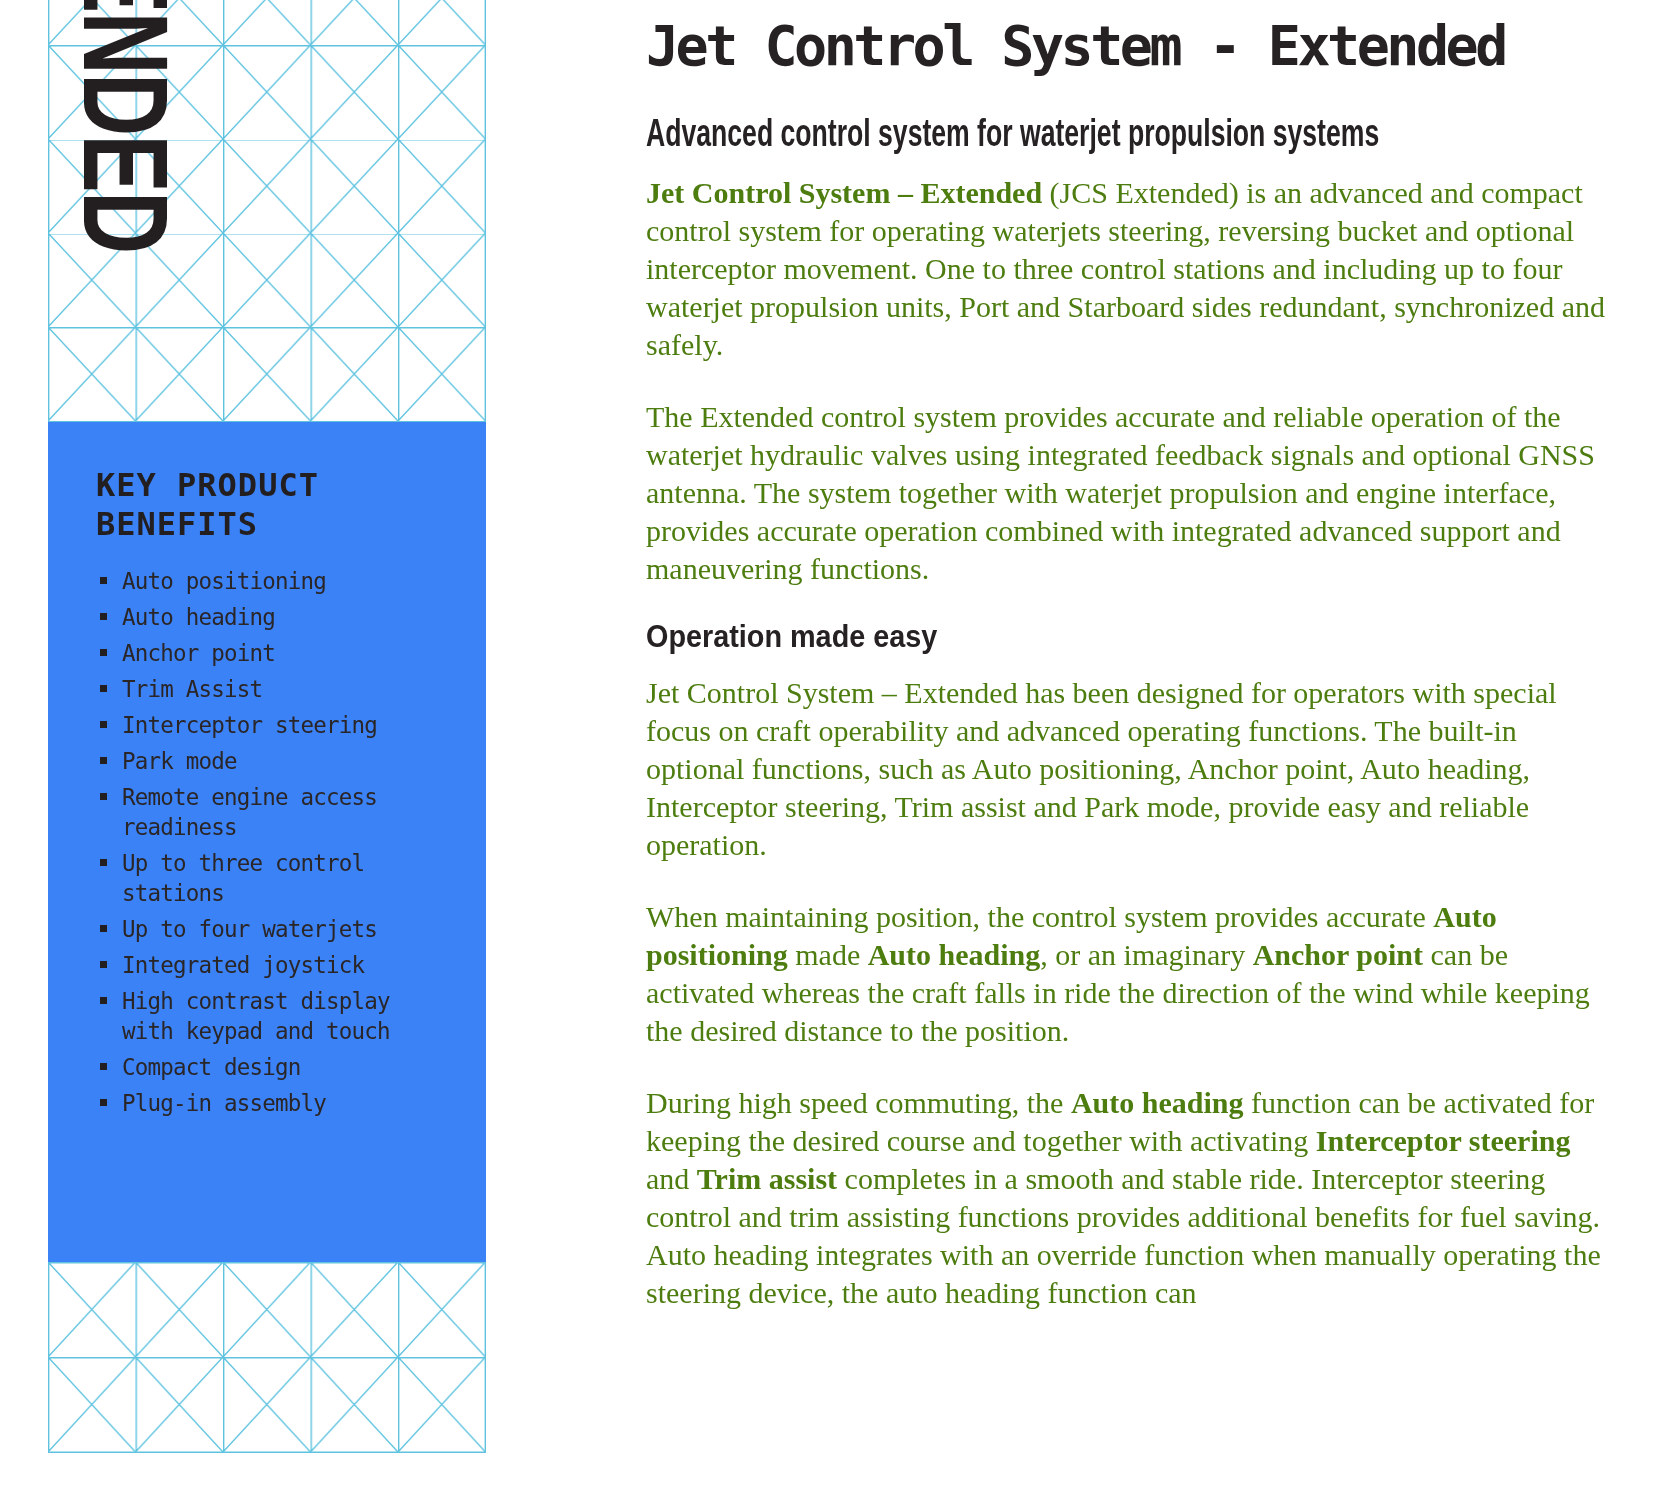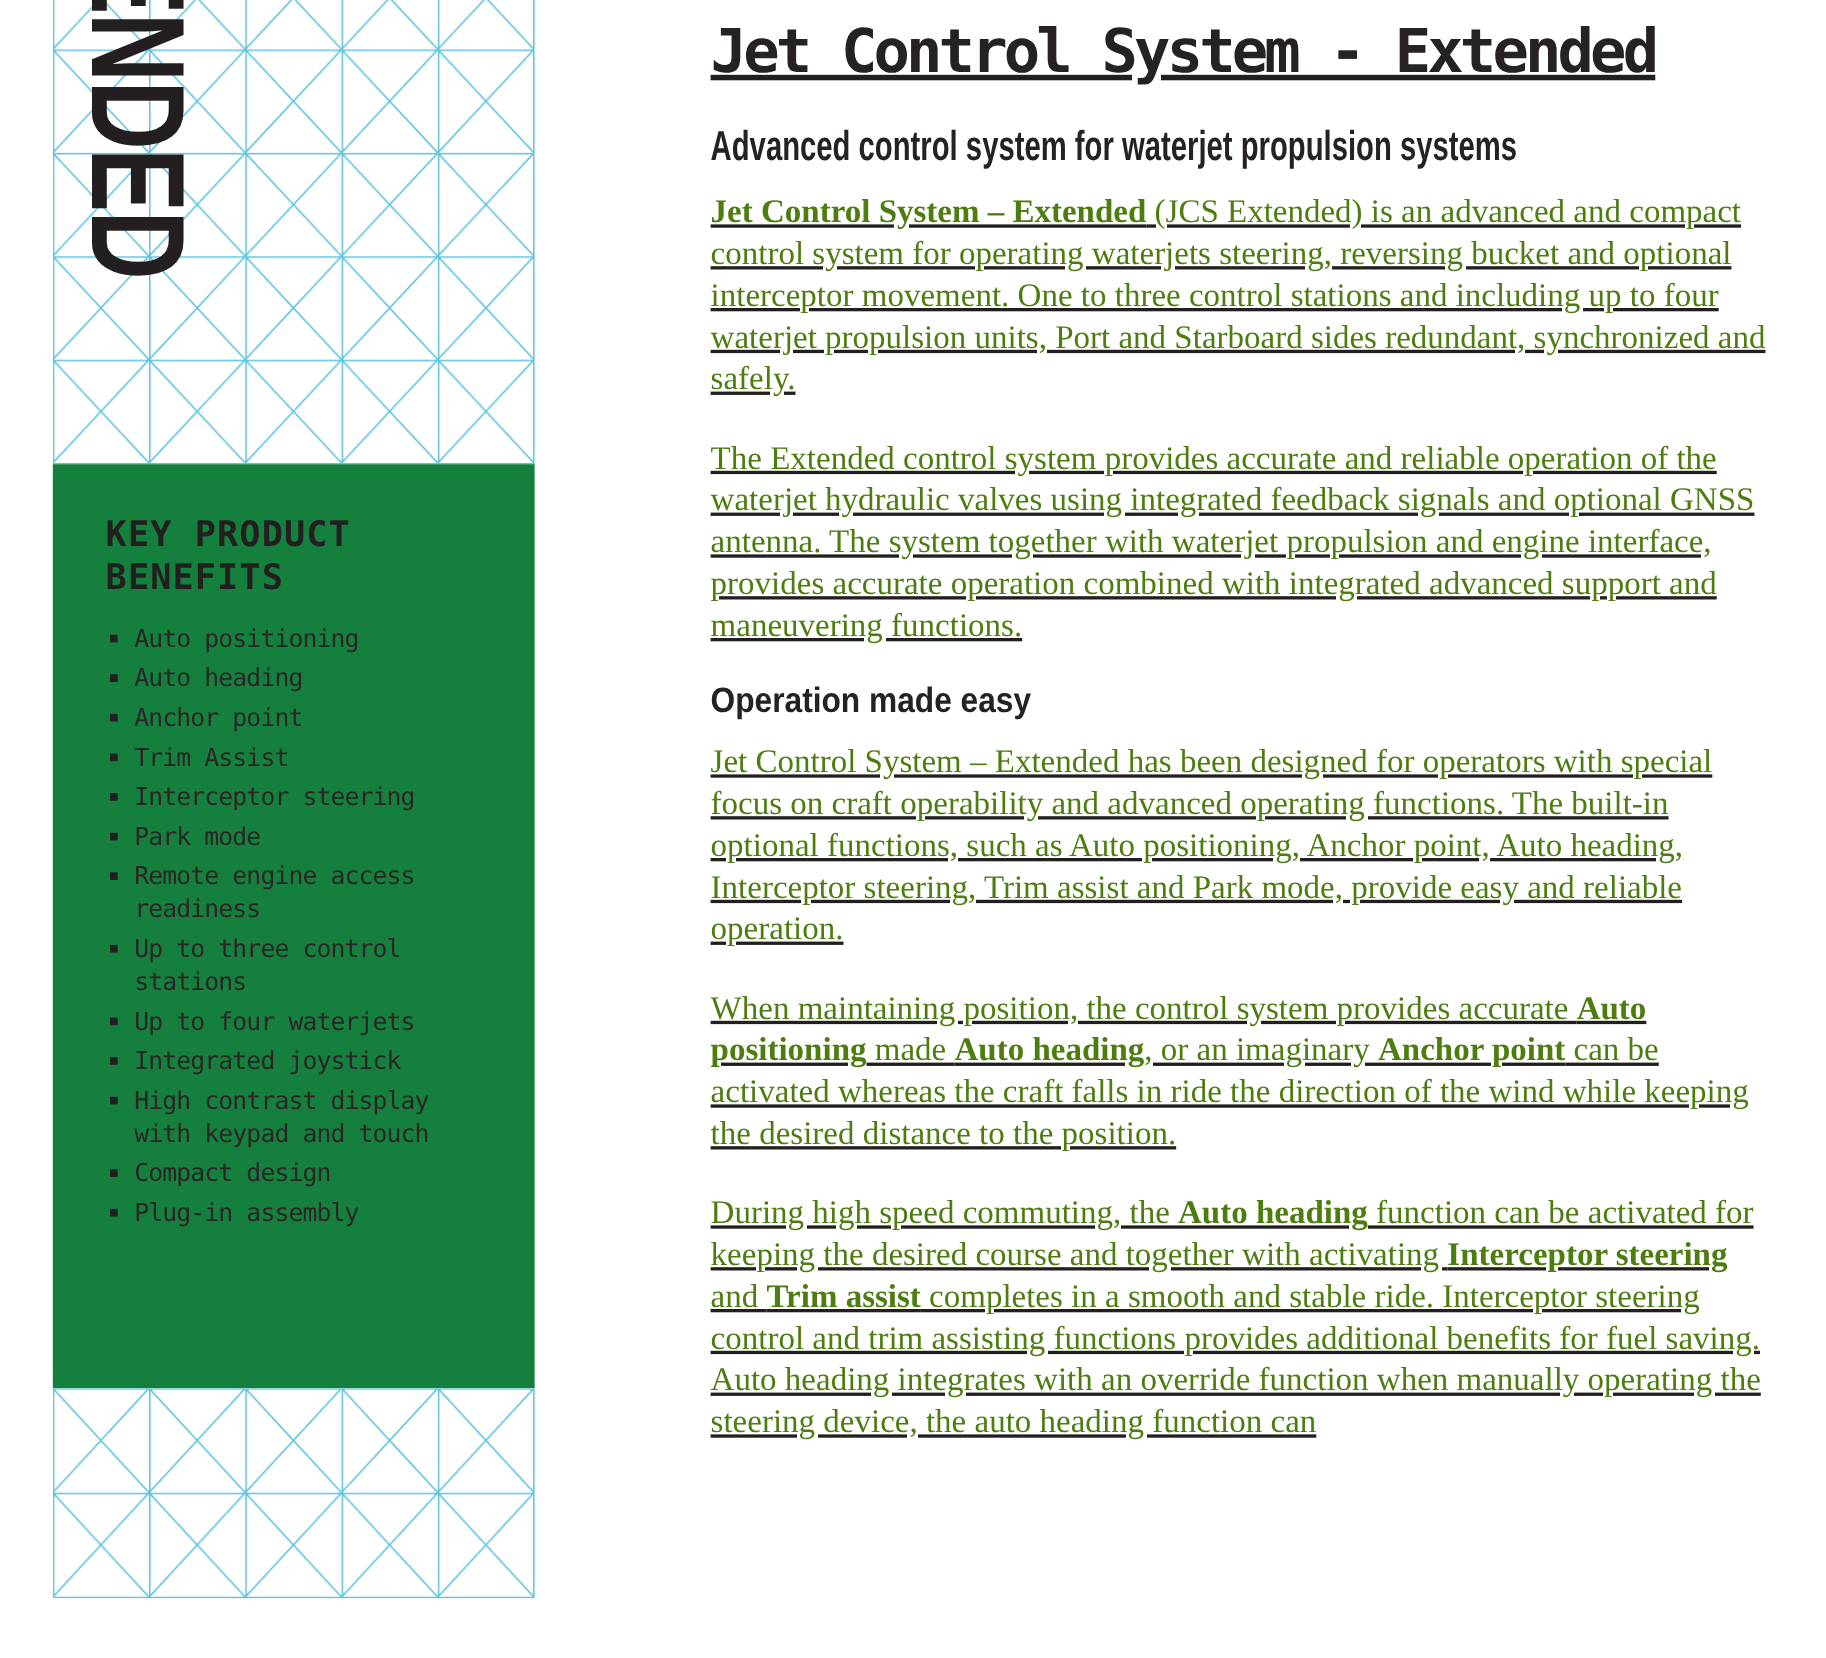--- a/index.html
+++ b/index.html
@@ -25,21 +25,21 @@
     font-size: 121px;
     line-height: 1;
     letter-spacing: -2px;
     color: #231f20;
     white-space: nowrap;
   }
 
   .benefits {
     position: absolute; left: 0; top: 422px;
     width: 438px; height: 840px;
-    background: #15803d;
+    background: #3b82f6;
     box-sizing: border-box;
     padding: 44px 26px 0 48px;
   }
   .benefits-heading {
     margin: 0;
     font-family: "DejaVu Sans Mono", monospace;
     font-weight: 700;
     font-size: 32px;
     line-height: 39px;
     letter-spacing: 1px;
@@ -56,21 +56,21 @@
     color: #2a2526;
   }
   .benefits-list li { display: flex; margin: 0 0 6px 0; }
   .sq {
     width: 7px; height: 7px; background: #231f20;
     margin: 11px 15px 0 0; flex: 0 0 auto;
   }
   .li-l2 { display: block; }
 
   
-  .main { position: absolute; left: 646px; top: 0; width: 968px; text-decoration: underline; }
+  .main { position: absolute; left: 646px; top: 0; width: 968px; }
 
   .page-title {
     margin: 14px 0 0 0;
     font-family: "DejaVu Sans Mono", monospace;
     font-weight: 600;
     font-size: 55px;
     line-height: 64px;
     letter-spacing: -3.5px;
     white-space: nowrap;
     color: #262122;

